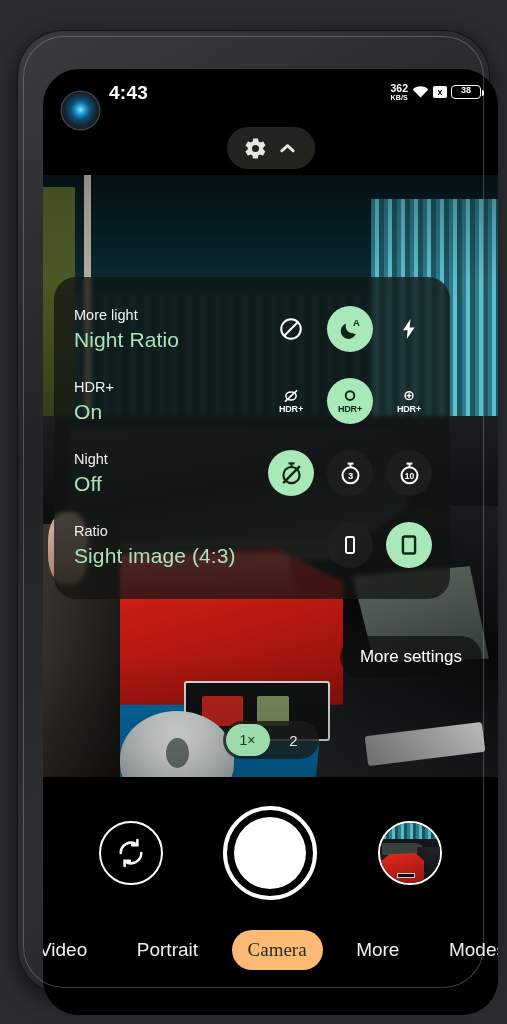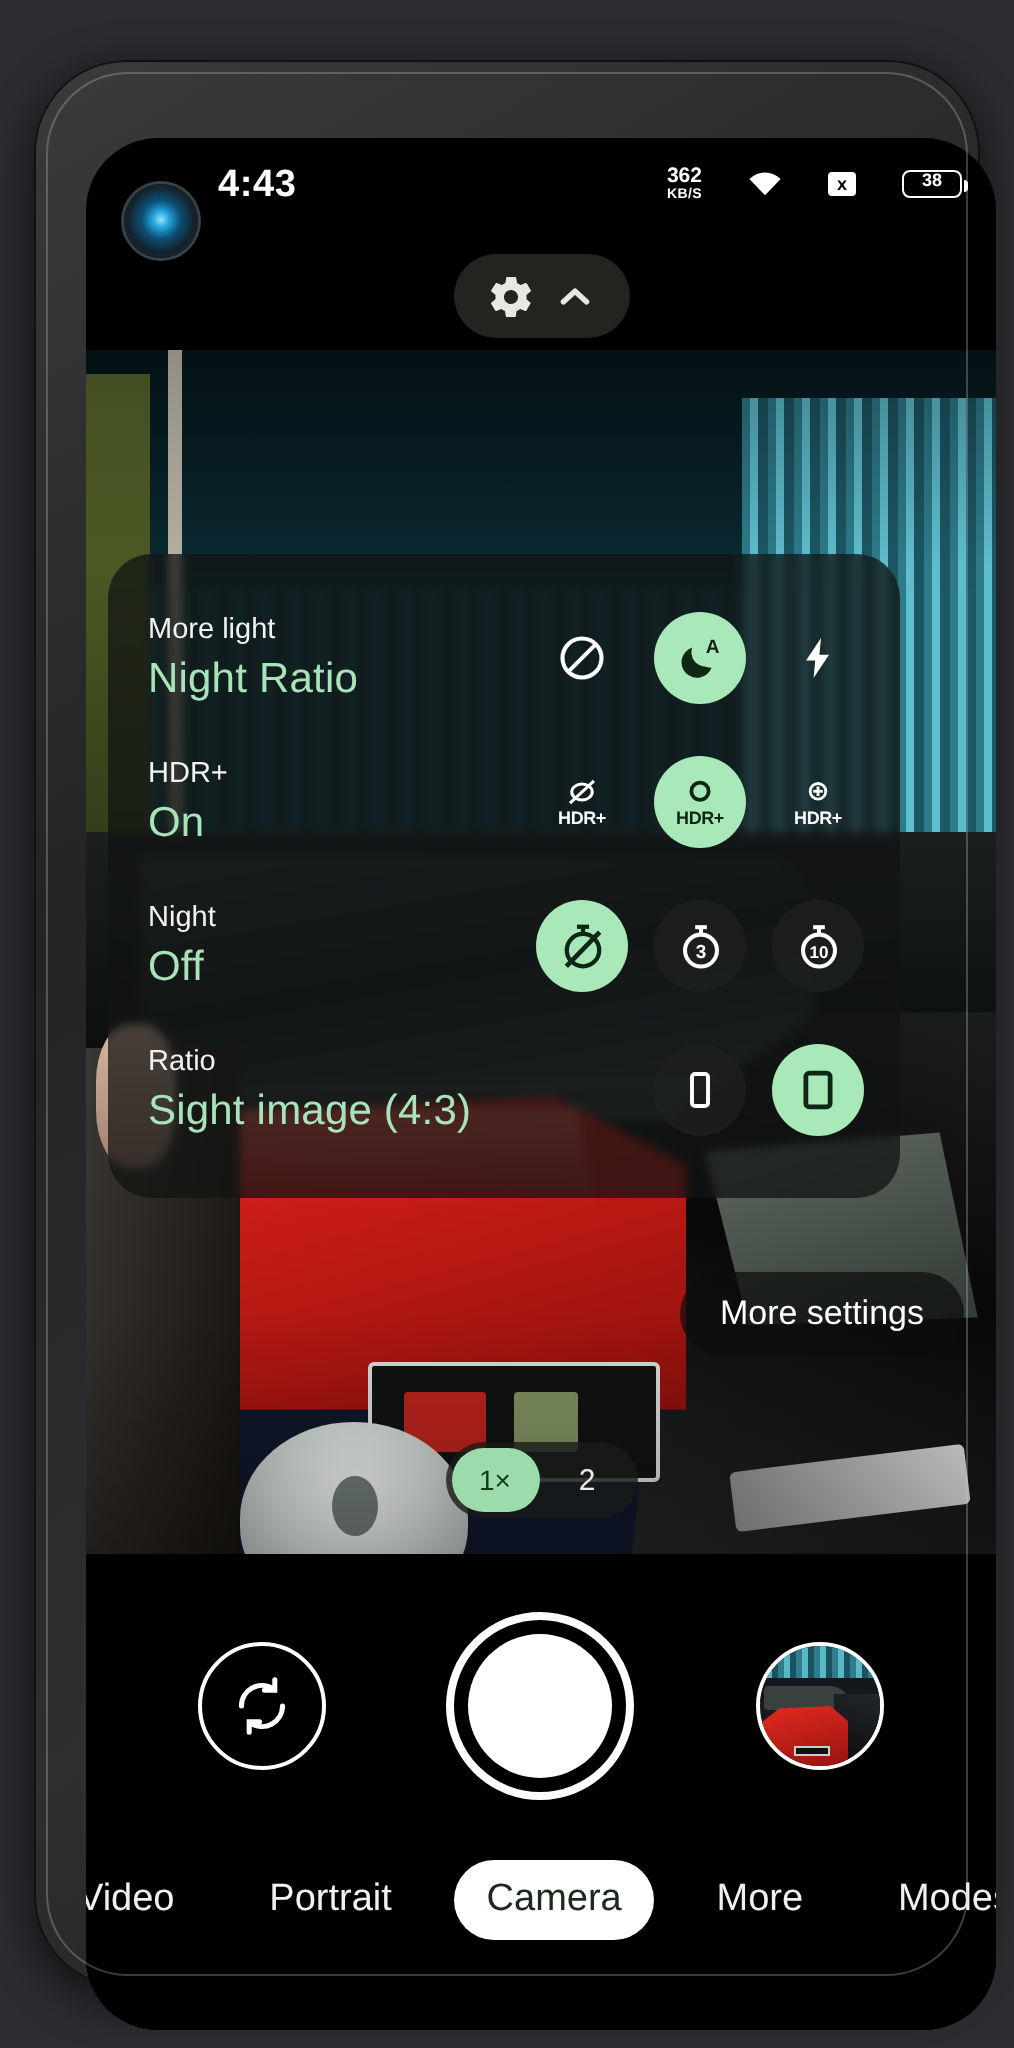--- a/index.html
+++ b/index.html
@@ -42,21 +42,21 @@
   #status-bar{
     position:absolute; left:3px; top:0; width:100%; height:52px;
     display:flex; align-items:center; color:#fff; z-index:9;
   }
   #status-time{
     position:absolute; left:63px; top:13px;
     font-size:19px; font-weight:bold; letter-spacing:.3px;
   }
   #status-right{
     position:absolute; right:20px; top:14px;
-    display:flex; align-items:center; gap:23px;
+    display:flex; align-items:center; gap:4px;
   }
   #net-speed{ display:flex; flex-direction:column; align-items:center; line-height:1; }
   #net-speed .num{ font-size:10.5px; font-weight:bold; }
   #net-speed .unit{ font-size:7px; font-weight:bold; letter-spacing:.2px; }
   .sb-ic{ display:block; }
   #sim-x{
     width:14px;height:12px;border-radius:2px;background:#fff;color:#000;
     font-size:9px;font-weight:bold;display:flex;align-items:center;justify-content:center;
   }
   #battery{
@@ -83,21 +83,21 @@
     position:absolute; left:50%; transform:translateX(-50%); top:58px;
     width:88px; height:42px; border-radius:21px;
     background:#22251f;
     display:flex; align-items:center; justify-content:center; gap:8px;
     z-index:10;
   }
 
   
   #viewfinder{
     position:absolute; left:0; top:106px; width:100%; height:602px;
-    overflow:hidden; background:#0f172a;
+    overflow:hidden; background:#0369a1;
   }
   #vf-photo{ position:absolute; inset:0; }
   .vf-l{ position:absolute; }
 
   
   #wall{
     left:0; top:0; width:100%; height:44%;
     background:
       repeating-linear-gradient(90deg,#0f3a44 0 5px,#17525f 5px 9px,#0a2a31 9px 14px),
       #123a44;
@@ -275,21 +275,21 @@
 
   #mode-bar{
     position:absolute; left:0; bottom:42px; width:100%; height:46px;
     display:flex; align-items:center; justify-content:space-between;
     padding:0 6px; overflow:hidden;
   }
   .mode-tab{
     color:#f0f0f0; font-size:19px; padding:9px 16px; border-radius:22px;
     white-space:nowrap; flex:0 0 auto;
   }
-  .mode-tab.sel{ background:#ffffff; color:#1c2a1d; }
+  .mode-tab.sel{ background:#fdba74; color:#1c2a1d;font-family:Liberation Serif, serif; }
   .mode-tab.clipL{ margin-left:-26px; }
   .mode-tab.clipR{ margin-right:-30px; }
 </style>
 </head>
 <body>
 
 <div id="phone-frame">
   <div id="side-button"></div>
 
   <div id="screen">

